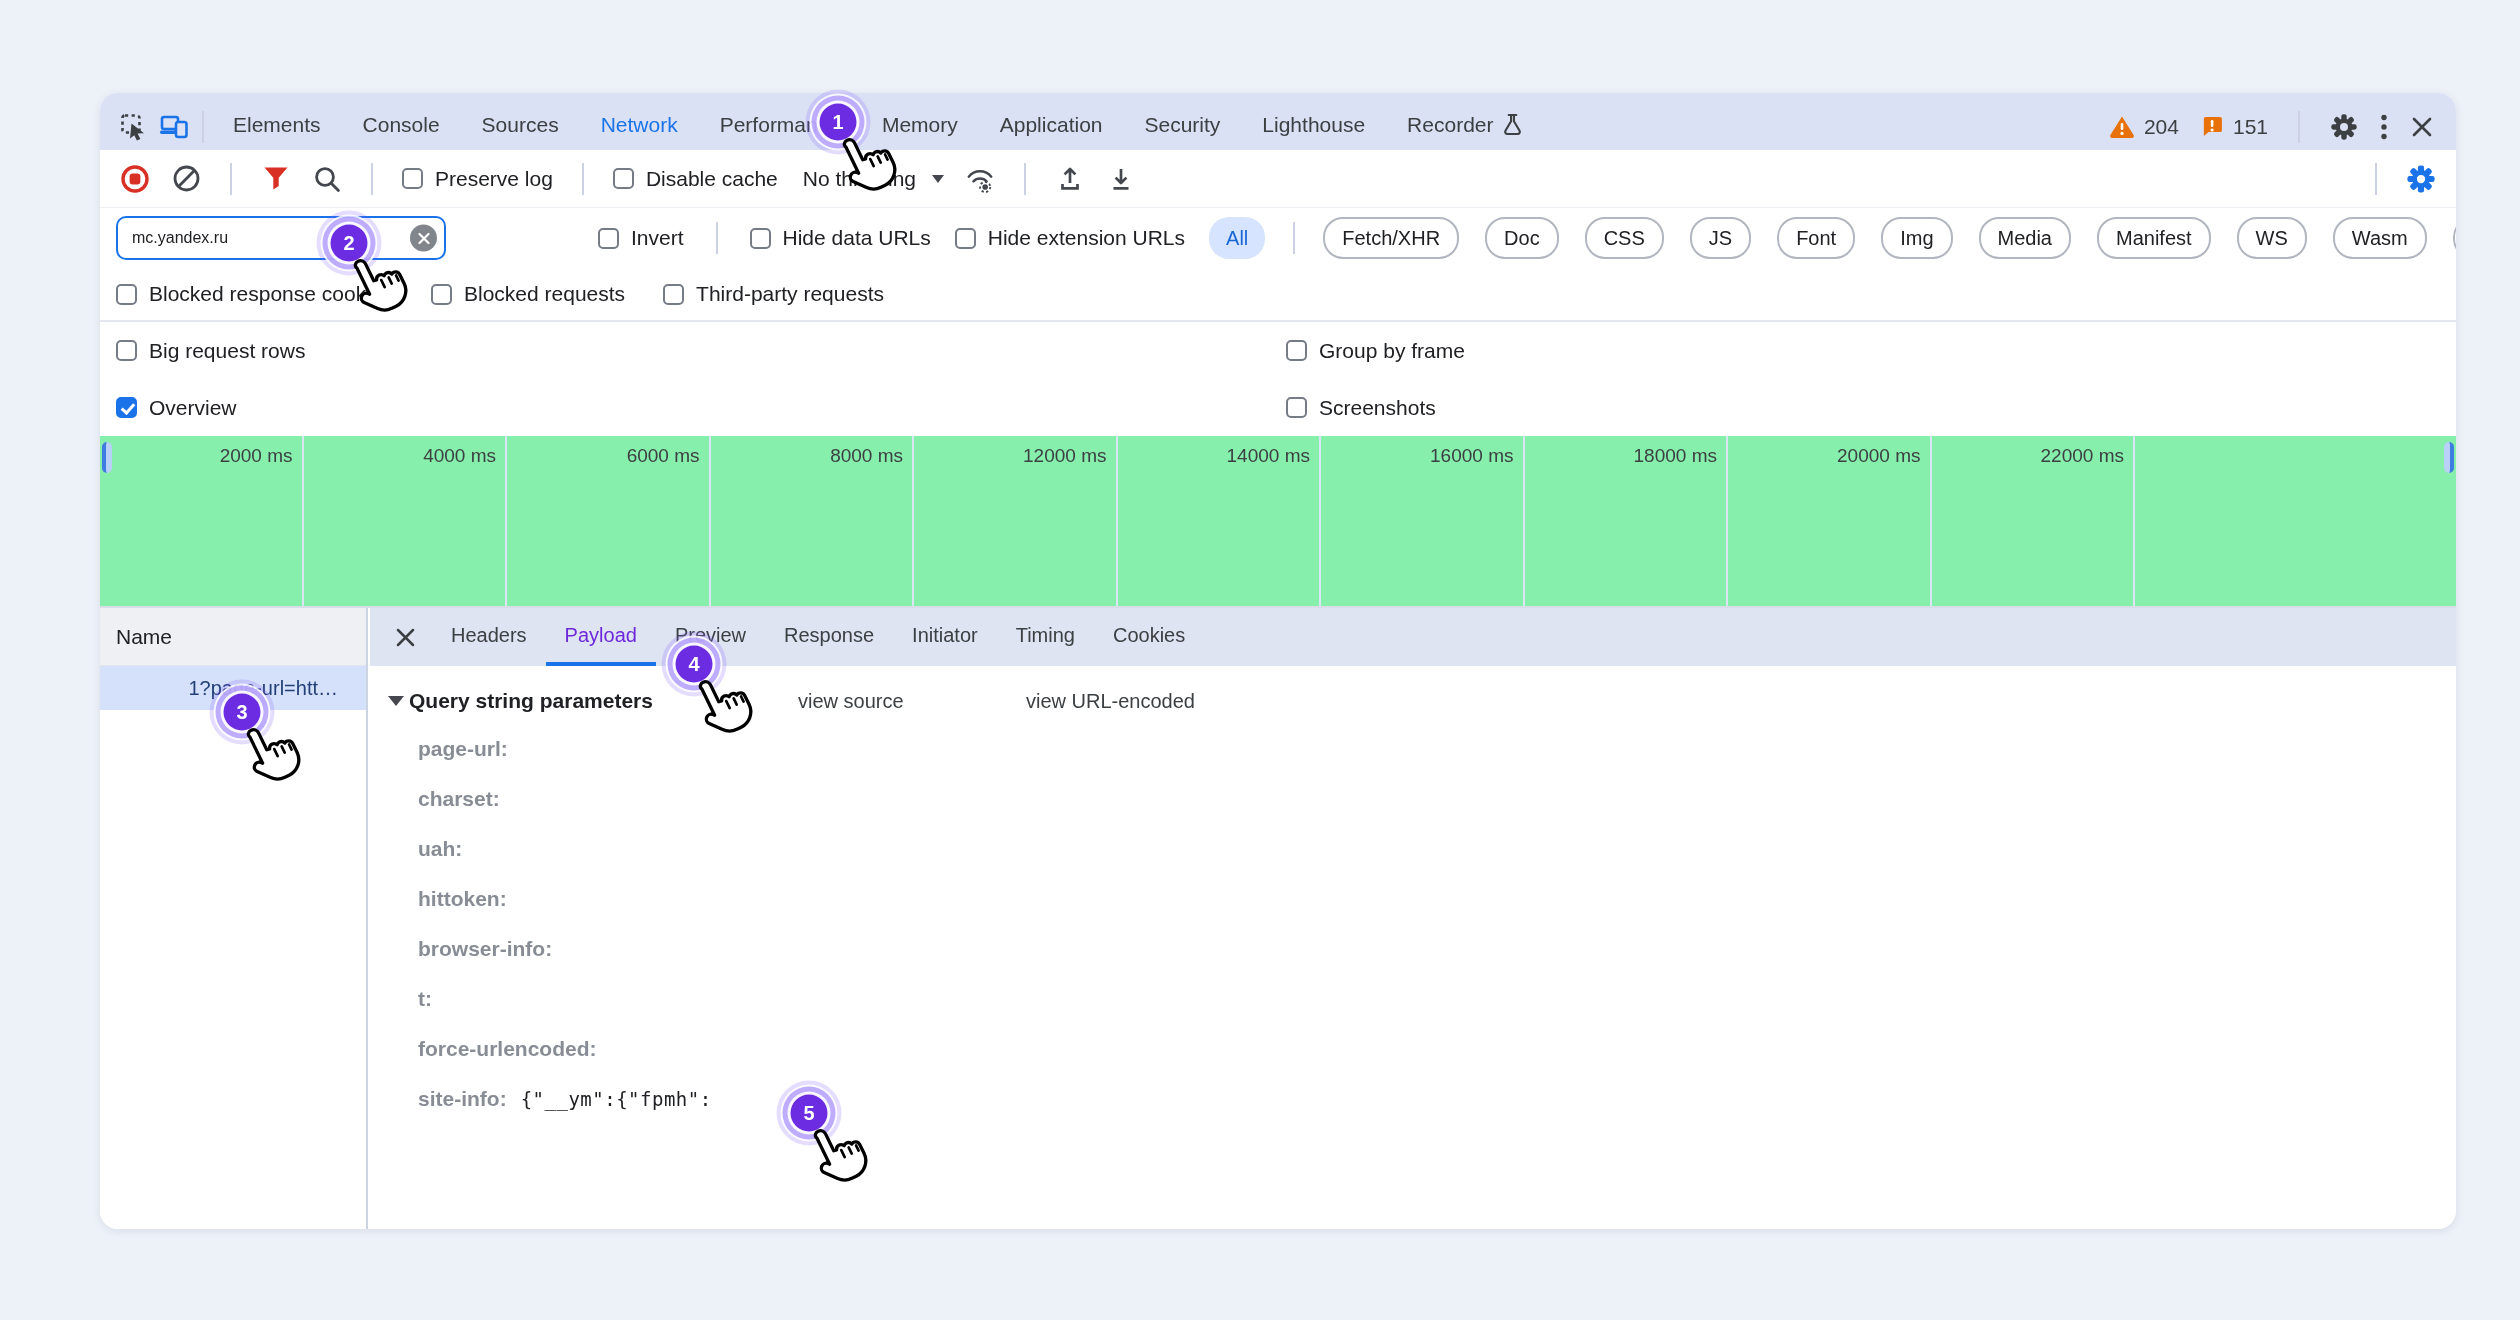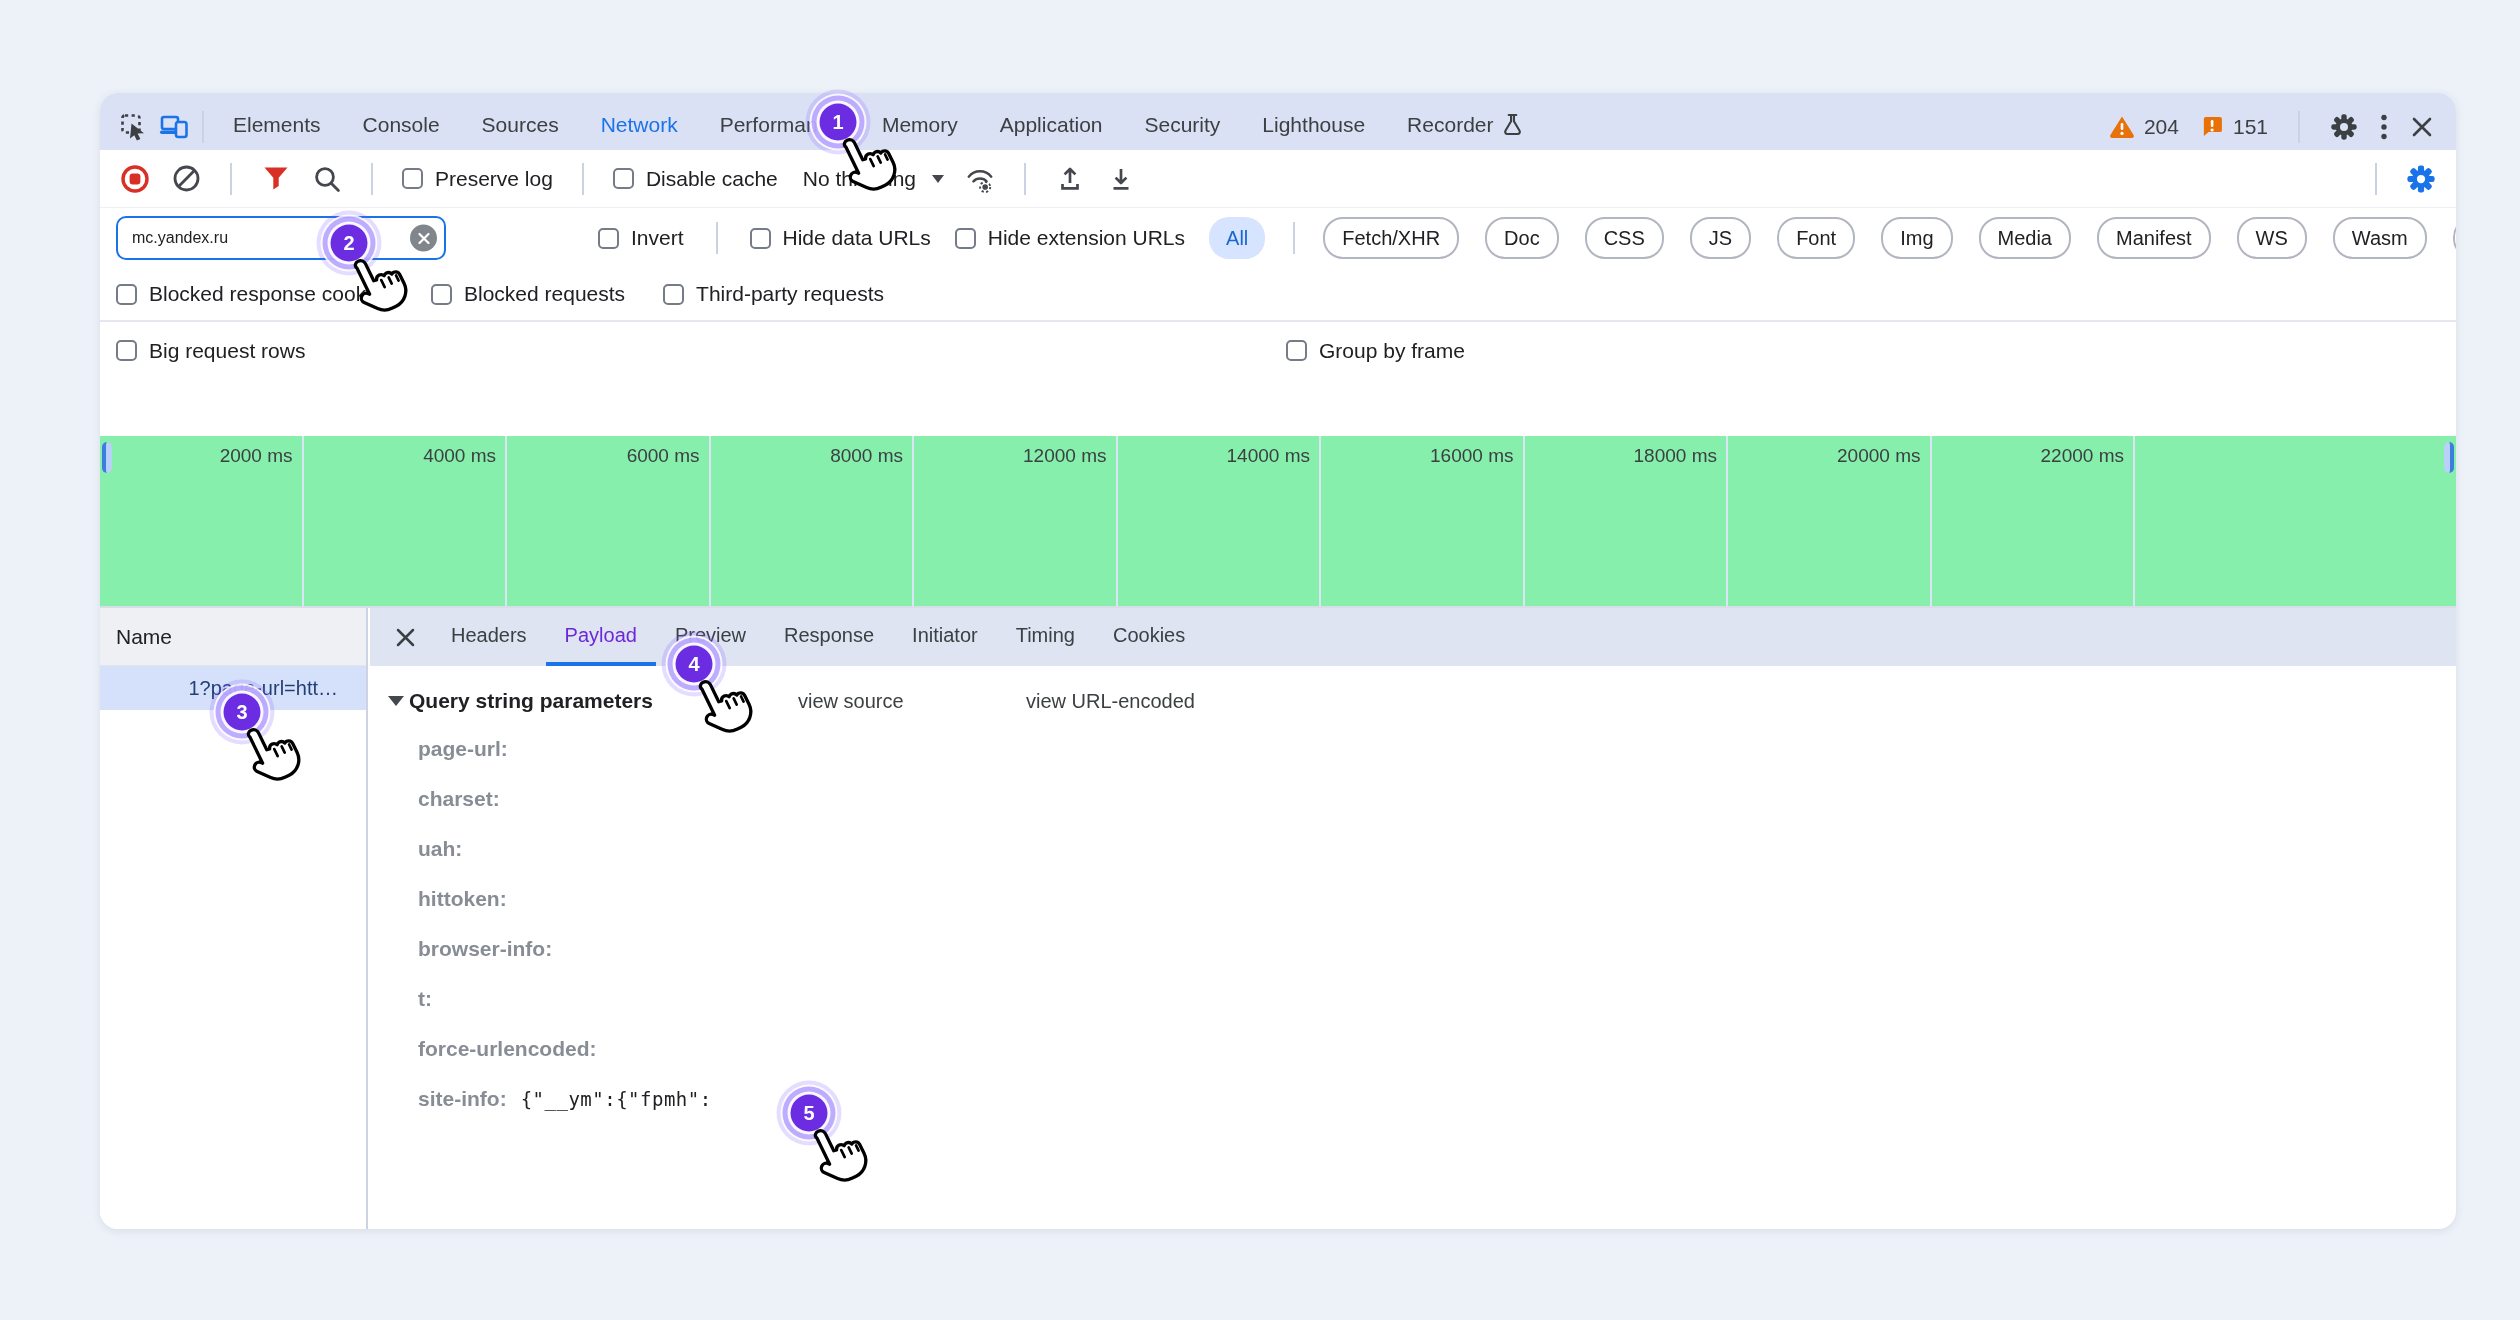--- a/index.html
+++ b/index.html
@@ -357,20 +357,30 @@
   </div>
 
   <div class="optrow" style="top:229px">
     <label class="cbrow">
       <span class="cb"></span>
       <span>Big request rows</span>
     </label>
     <label class="cbrow right-col">
       <span class="cb"></span>
       <span>Group by frame</span>
+    </label>
+  </div>
+  <div class="optrow" style="top:286px">
+    <label class="cbrow">
+      <span class="cb checked"></span>
+      <span>Overview</span>
+    </label>
+    <label class="cbrow right-col">
+      <span class="cb"></span>
+      <span>Screenshots</span>
     </label>
   </div>
 
   <div class="timeline">
     <div class="tick">
         <span>2000 ms</span>
       </div>
     <div class="tick">
         <span>4000 ms</span>
       </div>

